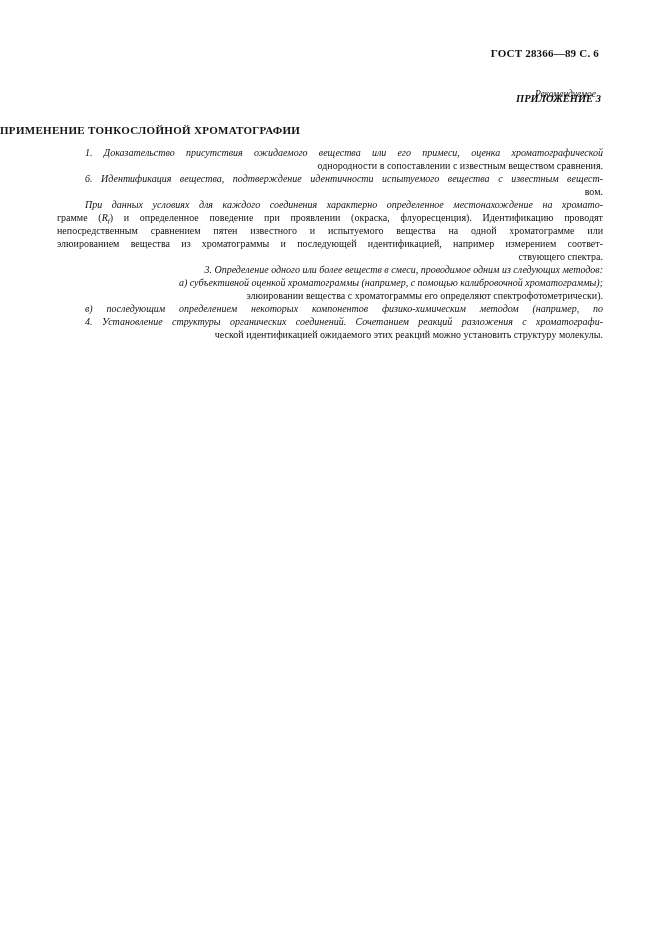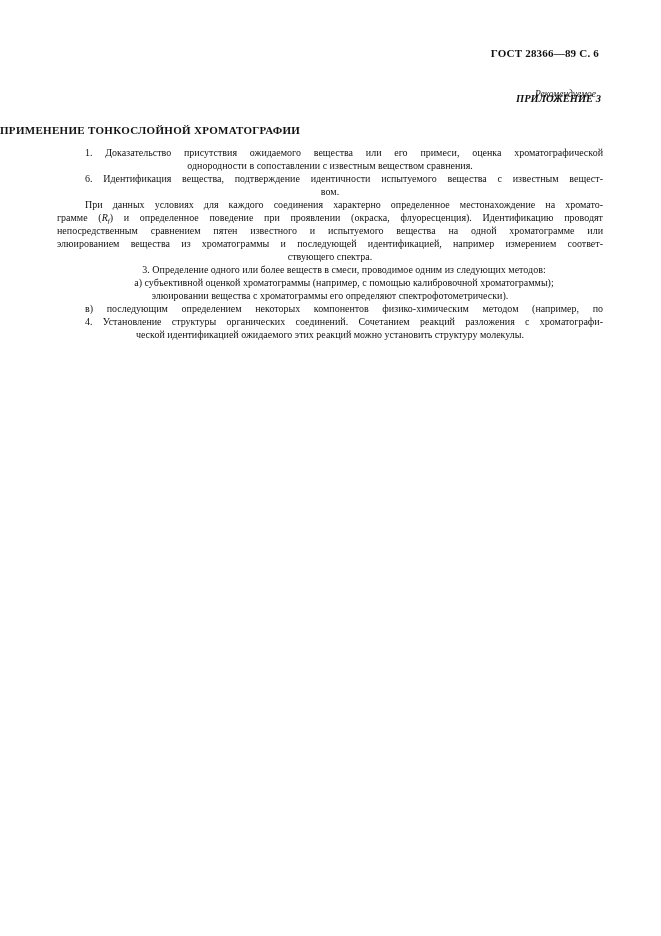--- a/index.html
+++ b/index.html
@@ -58,28 +58,29 @@
   }
   .doc-body {
     position: absolute;
     top: 146px;
     left: 57px;
     width: 546px;
   }
   .line {
     font-size: 10px;
     line-height: 13px;
-    text-align: center;
+    text-align: right;
   }
   .line.justify {
     text-align: justify;
     text-align-last: justify;
   }
   .line.indent {
     text-indent: 28px;
+    font-style: italic;
   }
   .line sub {
     font-size: 7px;
     line-height: 0;
     vertical-align: -2px;
   }
 </style>
 </head>
 <body>
 

